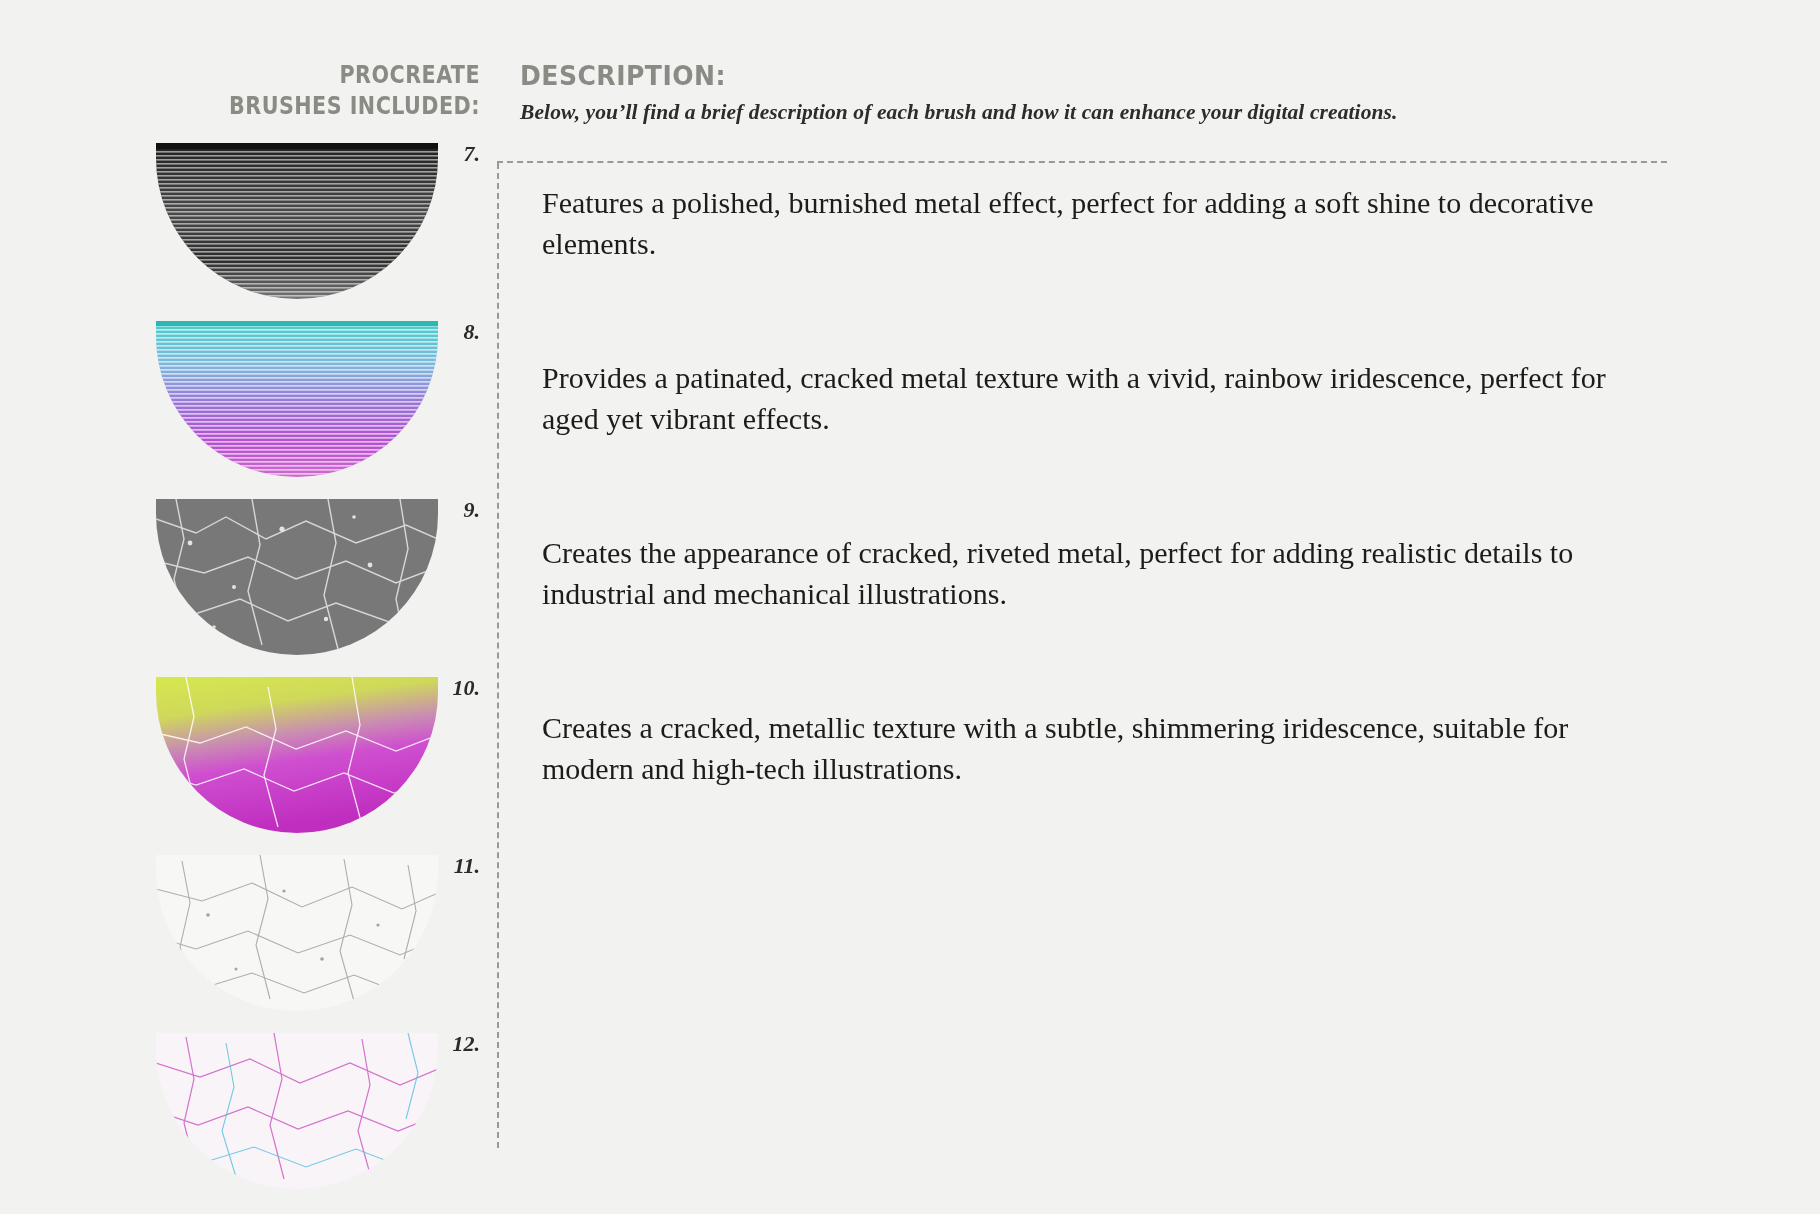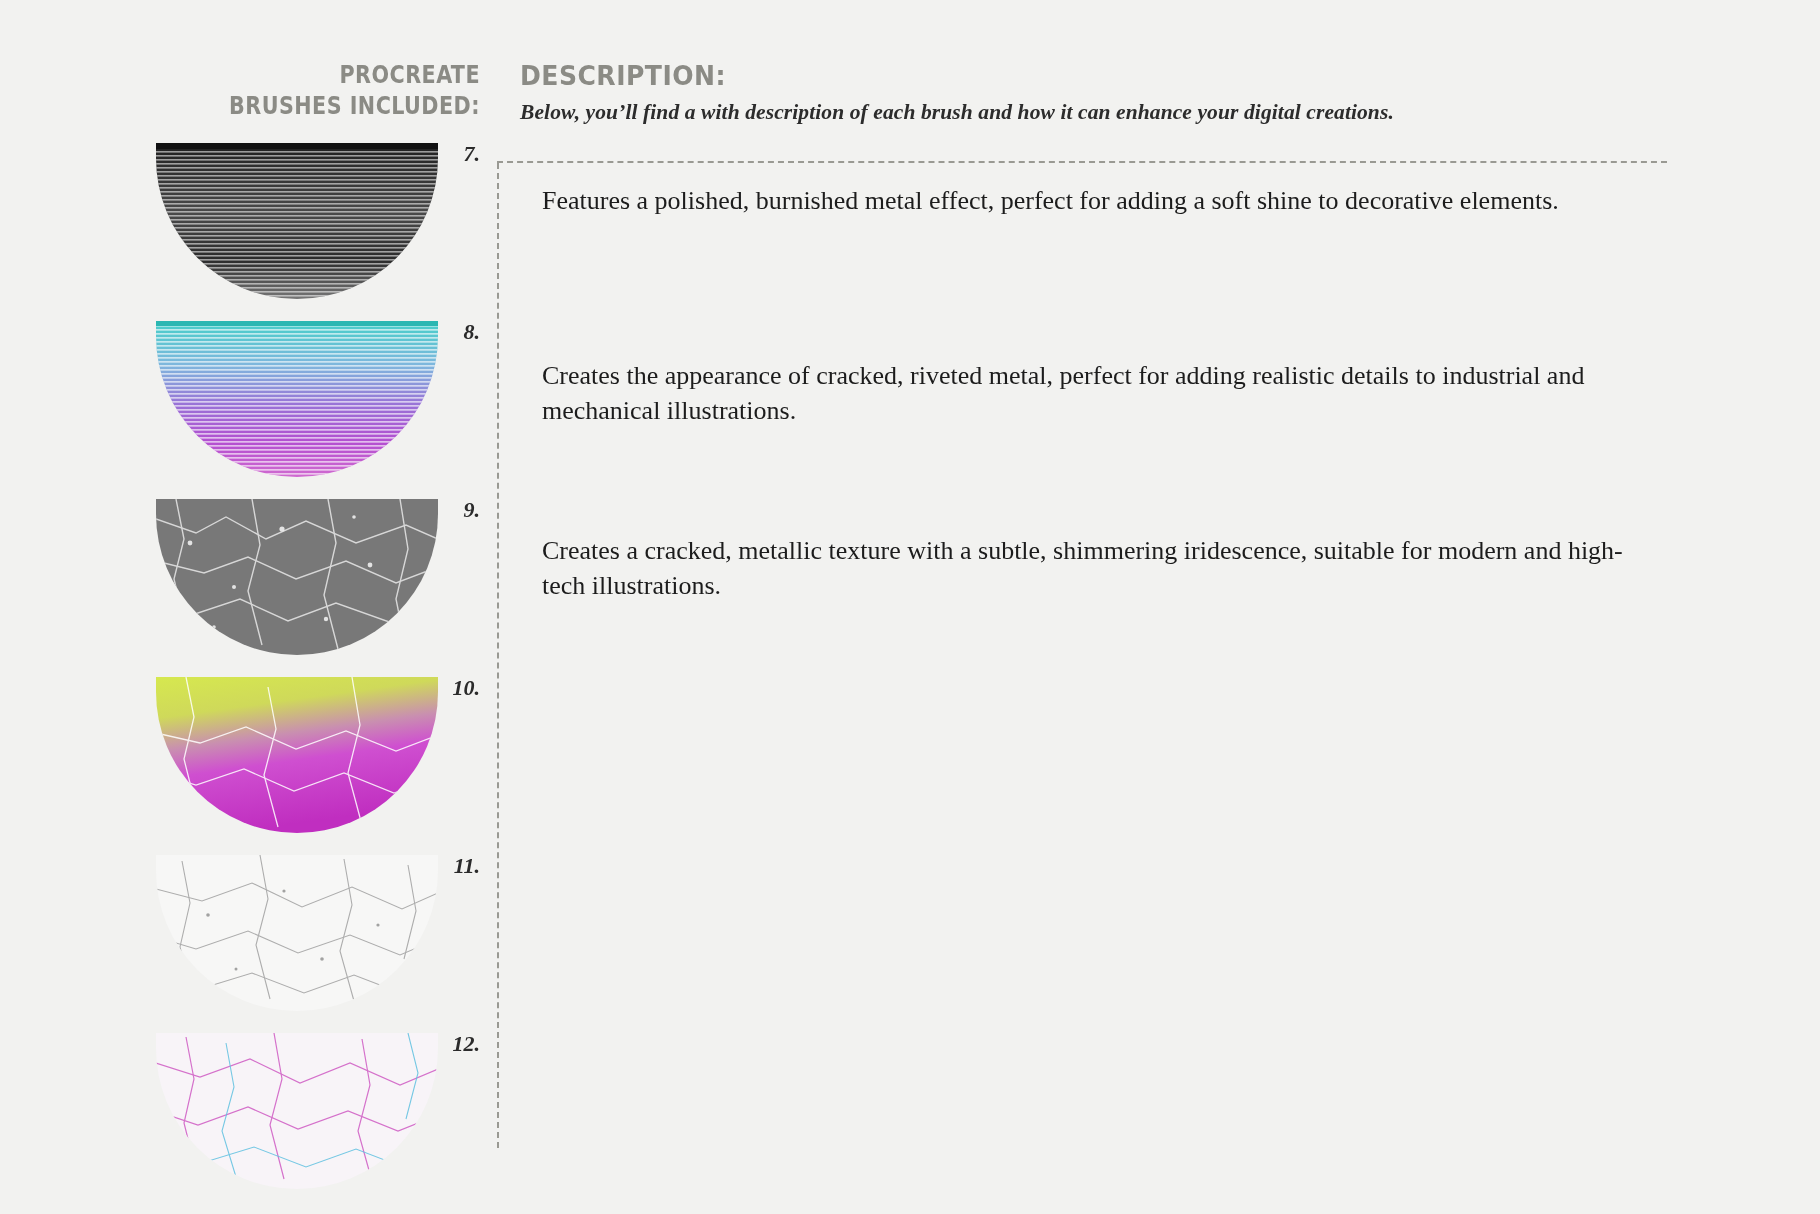--- a/index.html
+++ b/index.html
@@ -122,21 +122,21 @@
   }
   .desc-item {
     height: 175px;
     box-sizing: border-box;
     padding-left: 22px;
     display: flex;
     align-items: flex-start;
   }
   .desc-text {
     font-family: "Liberation Serif", serif;
-    font-size: 26px;
+    font-size: 30px;
     line-height: 1.35;
     color: #1c1c1c;
     max-width: 1120px;
   }
 </style>
 </head>
 <body>
 
 <div class="page">
 
@@ -295,27 +295,30 @@
       </div>
 
     </div>
   </div>
 
   <div class="h-divider"></div>
   <div class="v-divider"></div>
 
   <div class="right-col">
     <div class="desc-title">DESCRIPTION:</div>
-    <div class="desc-sub">Below, you’ll find a with description of each brush and how it can enhance your digital creations.</div>
+    <div class="desc-sub">Below, you’ll find a brief description of each brush and how it can enhance your digital creations.</div>
 
     <div class="desc-list">
       <div class="desc-item">
         <div class="desc-text">Features a polished, burnished metal effect, perfect for adding a soft shine to decorative elements.</div>
       </div>
       <div class="desc-item">
+        <div class="desc-text">Provides a patinated, cracked metal texture with a vivid, rainbow iridescence, perfect for aged yet vibrant effects.</div>
+      </div>
+      <div class="desc-item">
         <div class="desc-text">Creates the appearance of cracked, riveted metal, perfect for adding realistic details to industrial and mechanical illustrations.</div>
       </div>
       <div class="desc-item">
         <div class="desc-text">Creates a cracked, metallic texture with a subtle, shimmering iridescence, suitable for modern and high-tech illustrations.</div>
       </div>
     </div>
   </div>
 
 </div>
 

